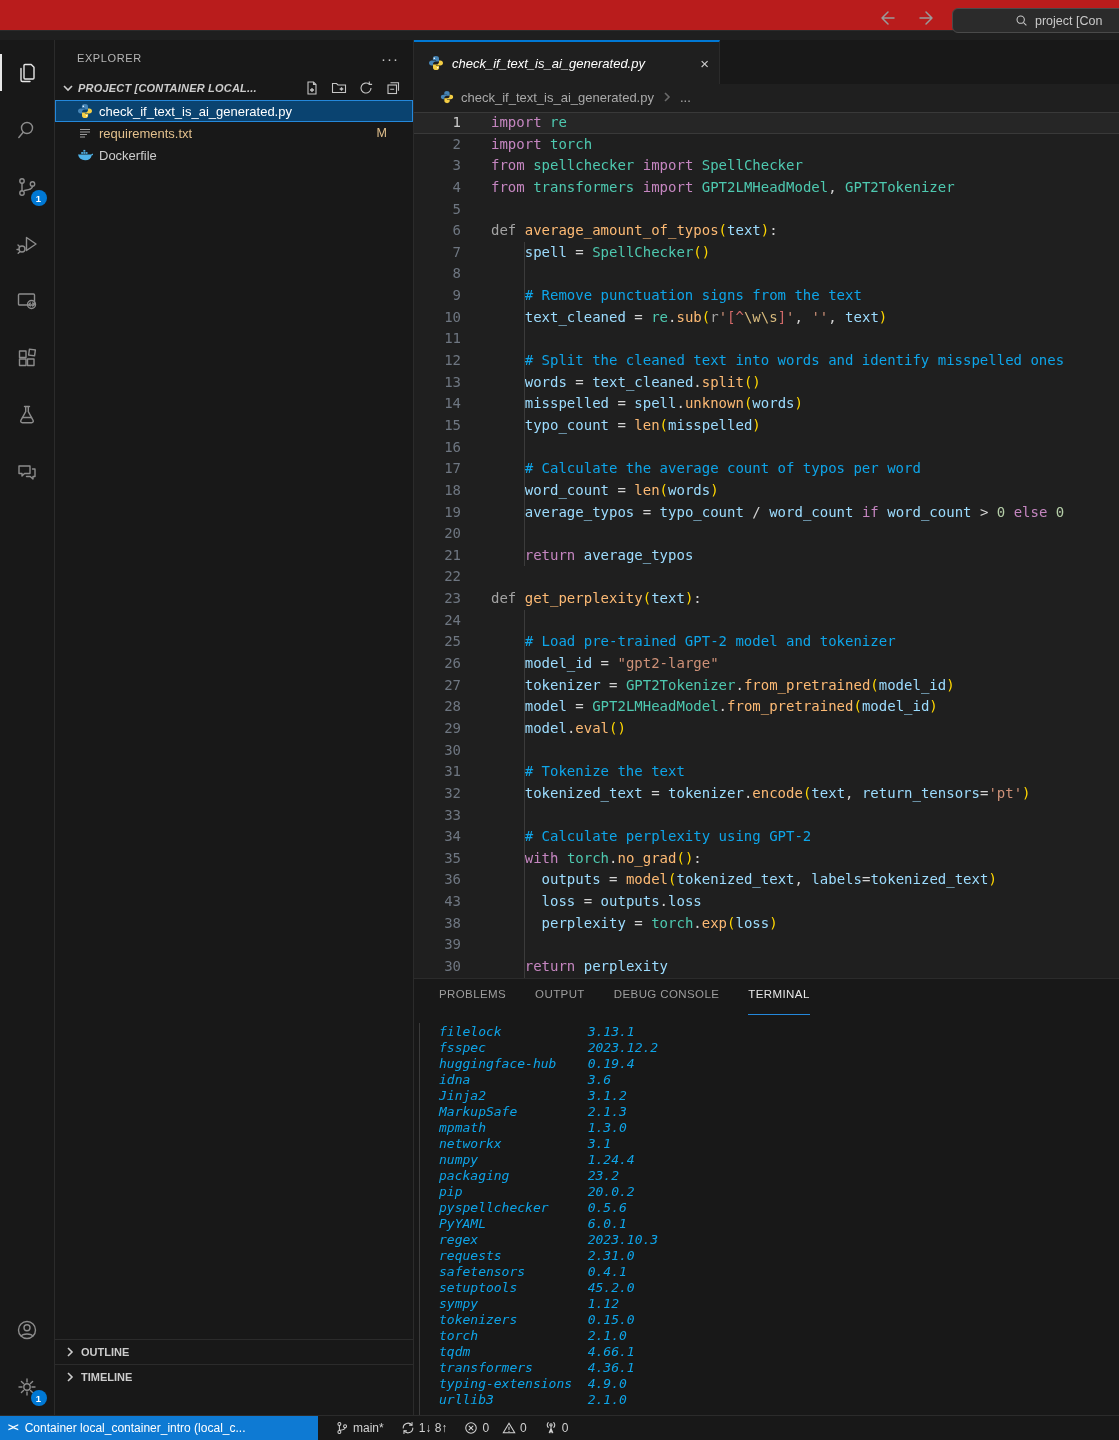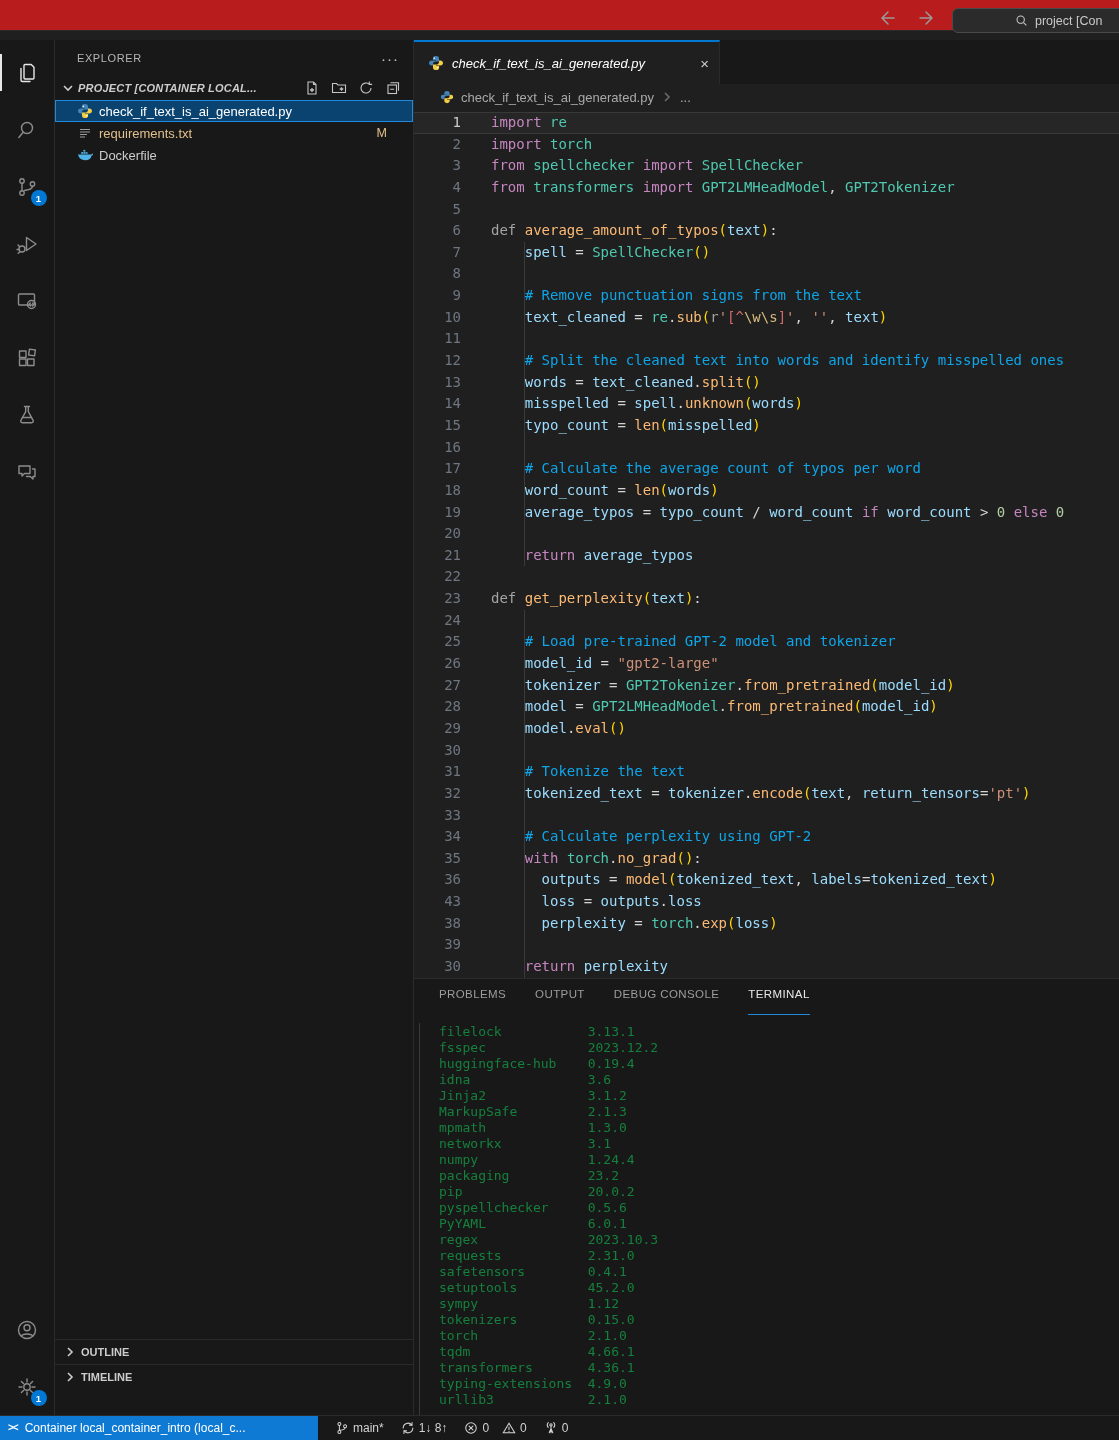--- a/index.html
+++ b/index.html
@@ -76,21 +76,21 @@
   .tk-b1  { color:#ffd700; } .tk-rex { color:#d16969; } .tk-esc { color:#d7ba7d; }
 
   
   .panel { height:437px; flex:none; background:#181818; border-top:1px solid #2b2b2b; }
   .panel-tabs { height:36px; display:flex; gap:29px; padding-left:25px;
     font-size:11.5px; letter-spacing:.4px; color:#9d9d9d; }
   .panel-tab { cursor:pointer; padding:9px 0 7px; border-bottom:1px solid transparent; }
   .panel-tab.active { color:#e7e7e7; border-bottom-color:#2488db; }
   .terminal { position:relative; padding:9px 0 0 25px; }
   .terminal::before { content:''; position:absolute; left:5px; top:8px; bottom:-370px; border-left:1px solid #3a3a3a; }
-  .term-line { white-space:pre; font-family:"DejaVu Sans Mono", monospace; font-size:13px; line-height:16px; color:#15803d; }
+  .term-line { white-space:pre; font-family:"DejaVu Sans Mono", monospace; font-size:13px; line-height:16px; color:#0ea5e9;font-style:italic; }
 
   
   .statusbar { position:absolute; left:0; right:0; bottom:0; height:25px; background:#181818;
     border-top:1px solid #2b2b2b; display:flex; align-items:center; font-size:12px; color:#d2d2d2; }
   .sb-remote { height:100%; width:318px; flex:none; background:#0e7ad3; color:#ffffff; display:flex;
     align-items:center; gap:7px; padding:0 8px; cursor:pointer; overflow:hidden; white-space:nowrap; }
   .remote-glyph { font-size:10px; font-weight:bold; letter-spacing:-1px; transform:translateY(-1px); }
   .sb-item { display:flex; align-items:center; gap:4px; margin-left:17px; cursor:pointer; white-space:nowrap; }
   .sb-item svg { width:14px; height:14px; stroke:currentColor; fill:none; stroke-width:1.2; stroke-linecap:round; }
 </style>

